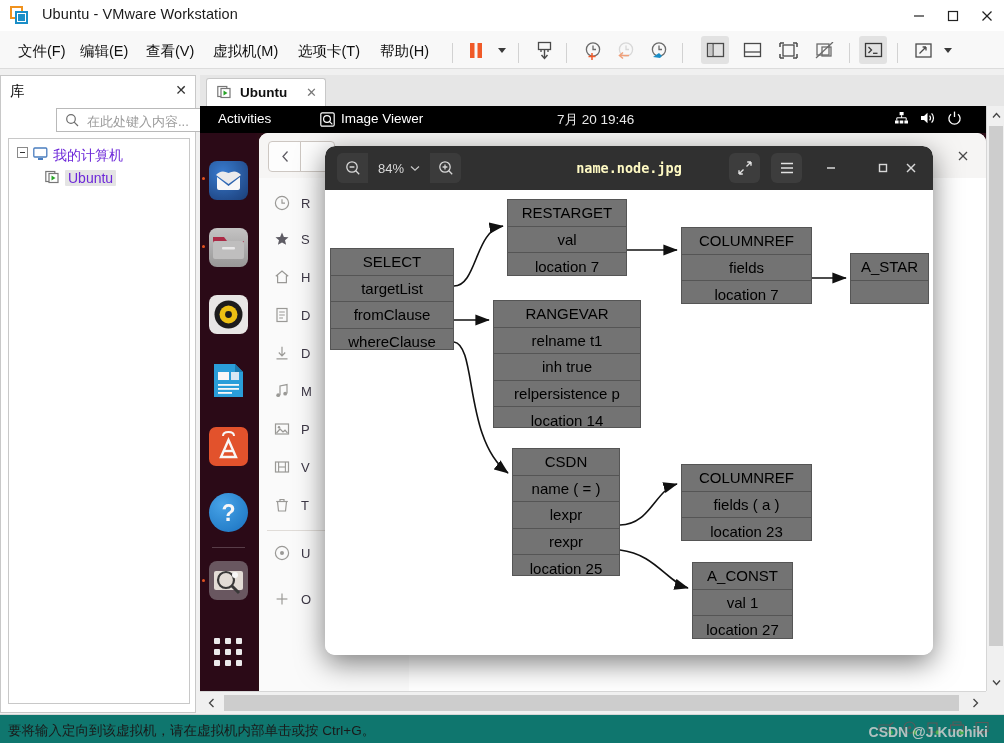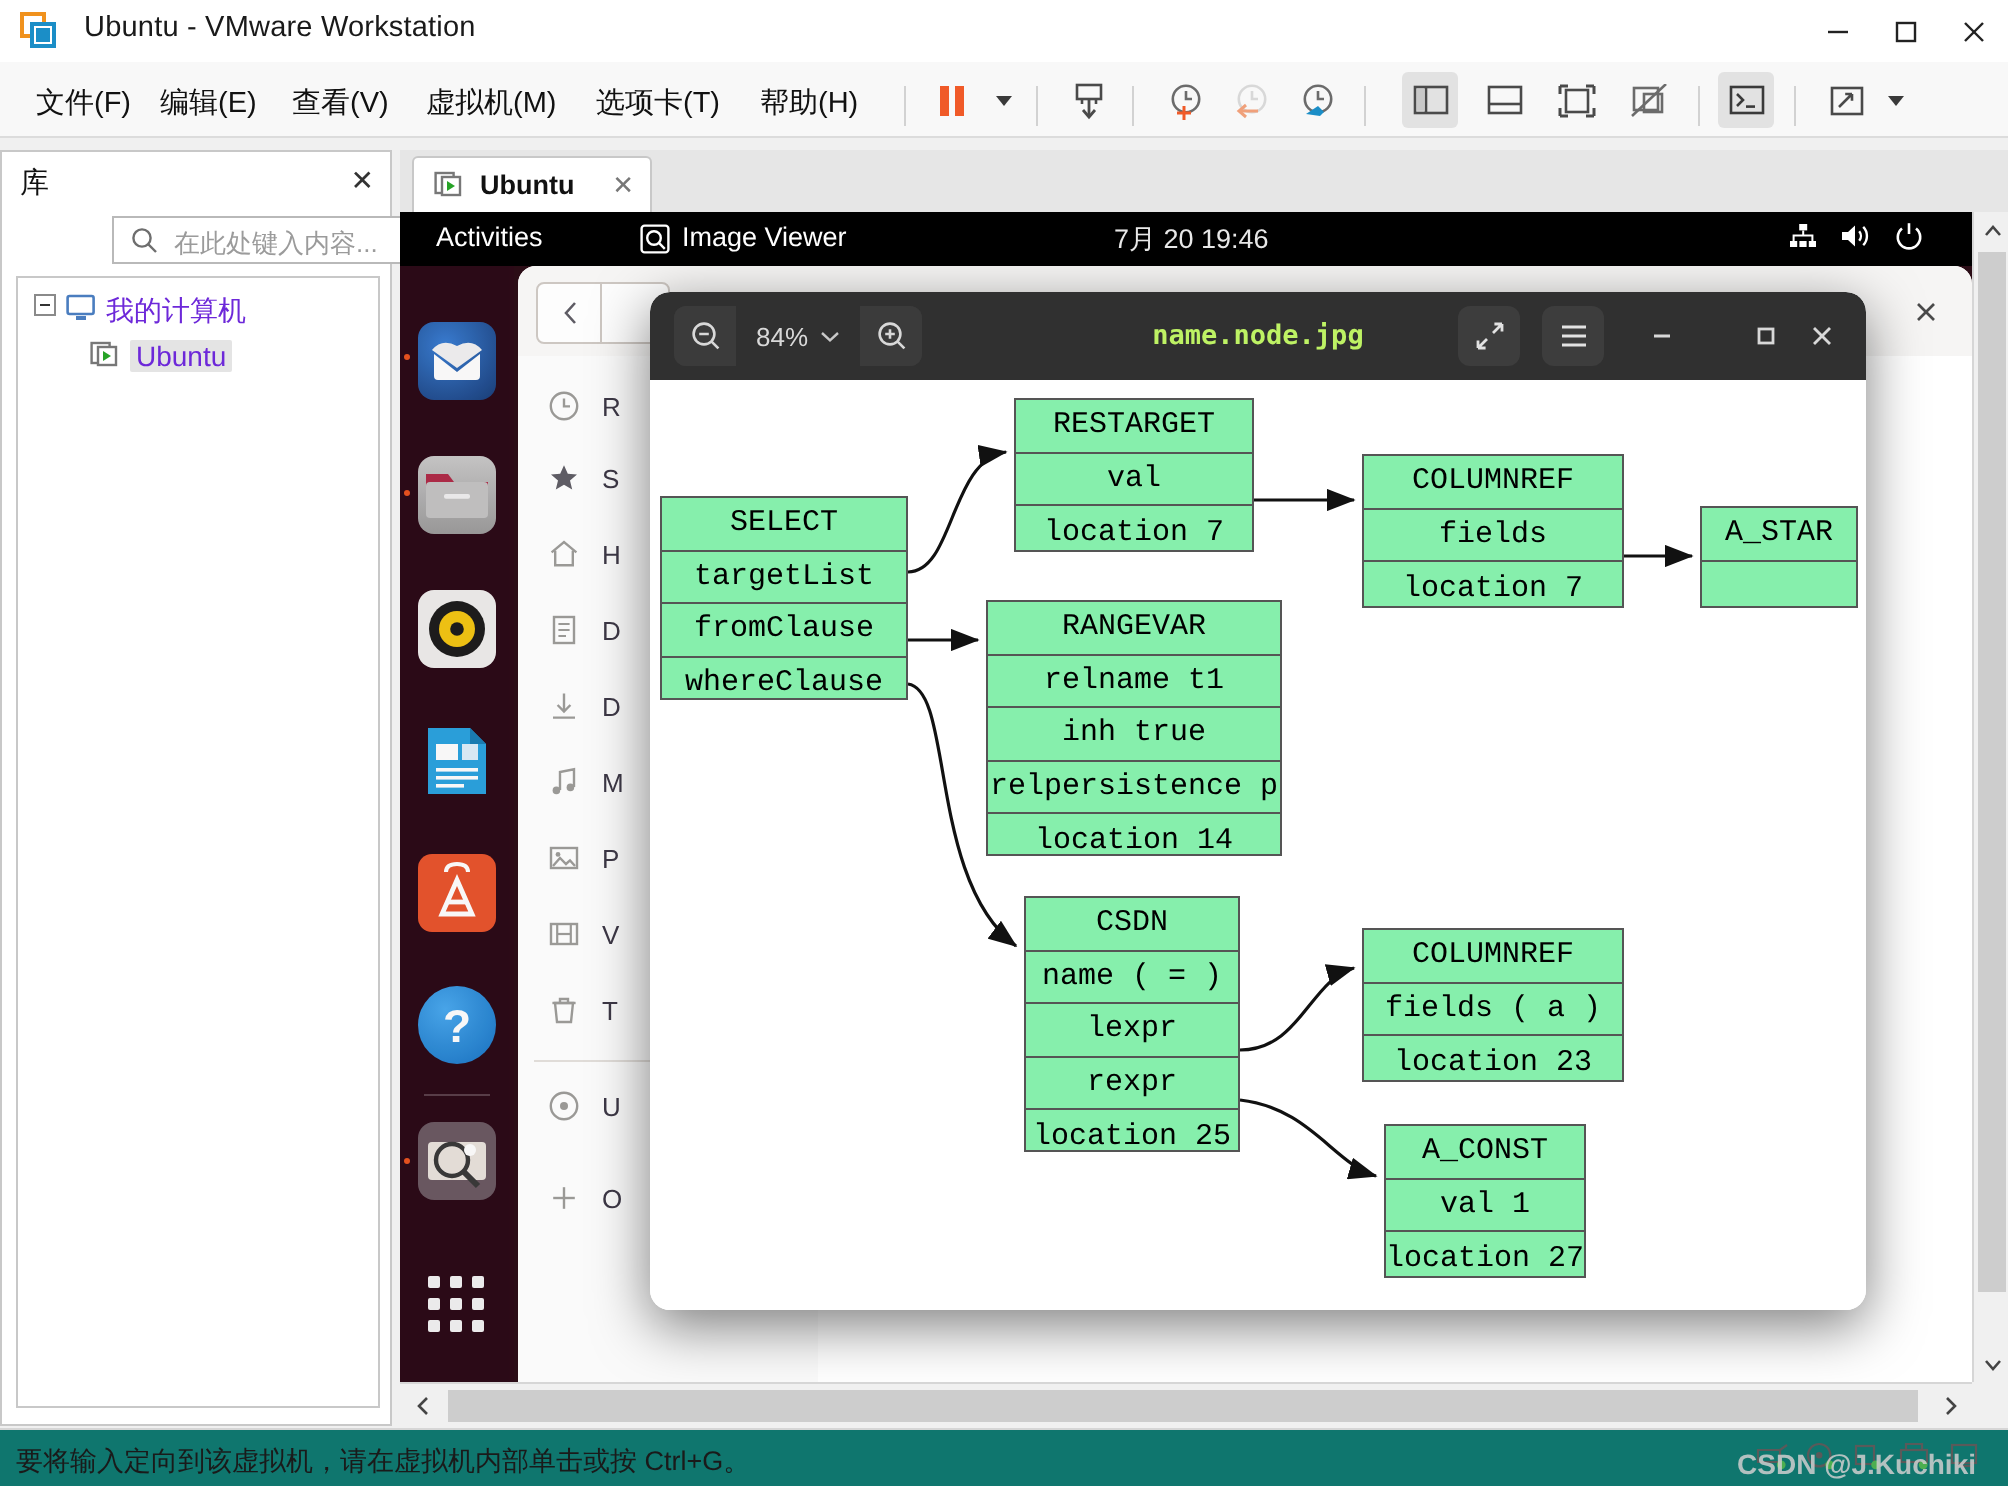--- a/index.html
+++ b/index.html
@@ -84,29 +84,29 @@
   .na-main{position:absolute;left:150px;top:45px;width:577px;height:513px;background:#fff;}
 
   
   .ivwin{position:absolute;left:325px;top:146px;width:608px;height:509px;background:#fff;border-radius:10px;
          box-shadow:0 8px 28px rgba(0,0,0,0.5);overflow:hidden;}
   .iv-head{position:absolute;left:0;top:0;width:100%;height:44px;background:#303030;border-radius:10px 10px 0 0;}
   .iv-zgroup{position:absolute;left:12px;top:7px;height:30px;display:flex;align-items:center;background:#393939;border-radius:6px;overflow:hidden;}
   .iv-zbtn{width:31px;height:30px;display:flex;align-items:center;justify-content:center;background:#3b3b3b;}
   .iv-zlbl{display:flex;align-items:center;gap:6px;padding:0 10px;height:30px;background:#303030;color:#d8d8d8;font-size:13px;}
   .iv-title{position:absolute;left:0;top:0;width:100%;height:44px;display:flex;align-items:center;justify-content:center;
-            color:#bef264;font-size:13.5px;font-weight:bold;font-family:"DejaVu Sans Mono",monospace;}
+            color:#fef9c3;font-size:13.5px;font-weight:bold;font-family:"DejaVu Sans Mono",monospace;}
   .iv-rbtn{position:absolute;top:7px;width:31px;height:30px;display:flex;align-items:center;justify-content:center;border-radius:6px;}
   .iv-rbtn.boxed{background:#3d3d3d;}
   .iv-canvas{position:absolute;left:0;top:44px;width:608px;height:465px;background:#fff;}
 
   
   .dg{position:absolute;left:0;top:0;width:608px;height:465px;}
-  .node{position:absolute;border:1px solid #555;background:#86efac;box-sizing:border-box;
-        font-family:Liberation Mono, monospace;}
+  .node{position:absolute;border:1px solid #555;background:#737373;box-sizing:border-box;
+        font-family:Liberation Sans, sans-serif;}
   .node .cell{border-bottom:1px solid #555;height:25px;display:flex;align-items:center;justify-content:center;
         font-size:15px;color:#000;white-space:nowrap;}
   .node .cell:last-child{border-bottom:none;}
   .dgsvg{position:absolute;left:0;top:0;width:608px;height:465px;pointer-events:none;}
 
   
   .vscroll{position:absolute;left:986px;top:106px;width:18px;height:585px;background:#f0f0f0;border-left:1px solid #d6d6d6;}
   .vscroll .arw{position:absolute;left:0;width:18px;height:18px;display:flex;align-items:center;justify-content:center;background:#f0f0f0;}
   .vscroll .thumb{position:absolute;left:2px;top:20px;width:14px;height:520px;background:#cdcdcd;}
   .hscroll{position:absolute;left:200px;top:691px;width:786px;height:22px;background:#f0f0f0;border-top:1px solid #d6d6d6;}

